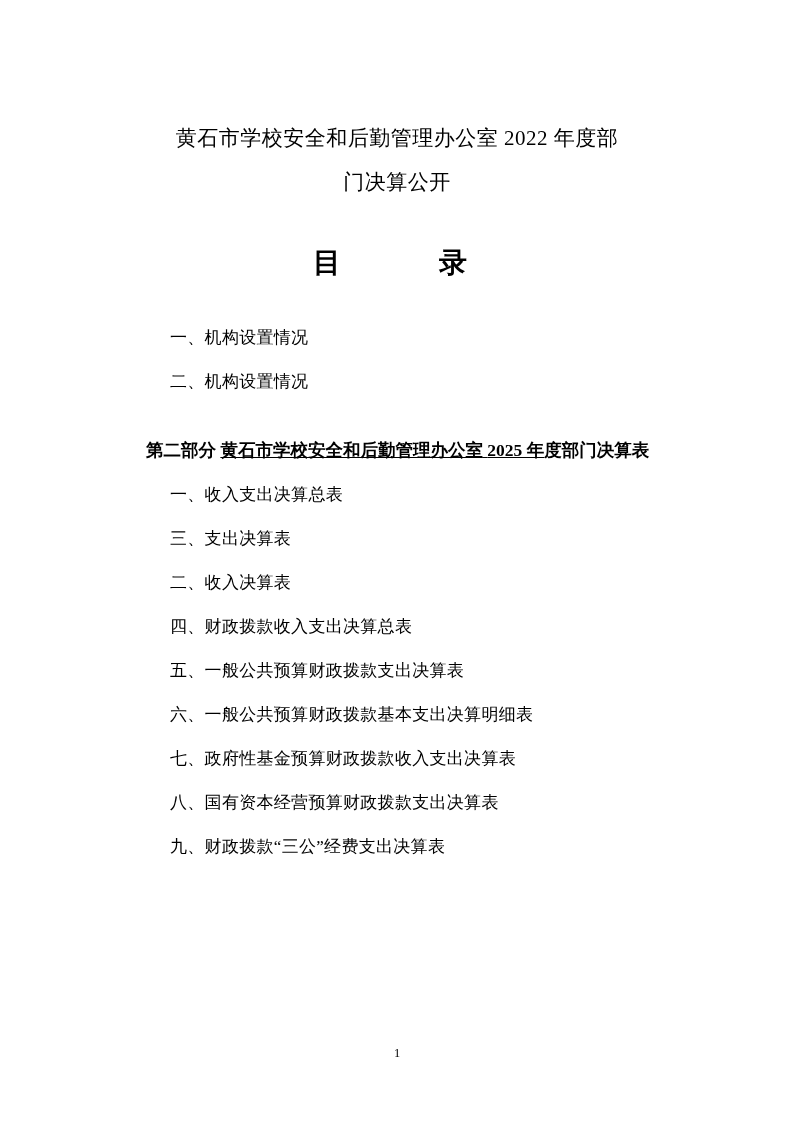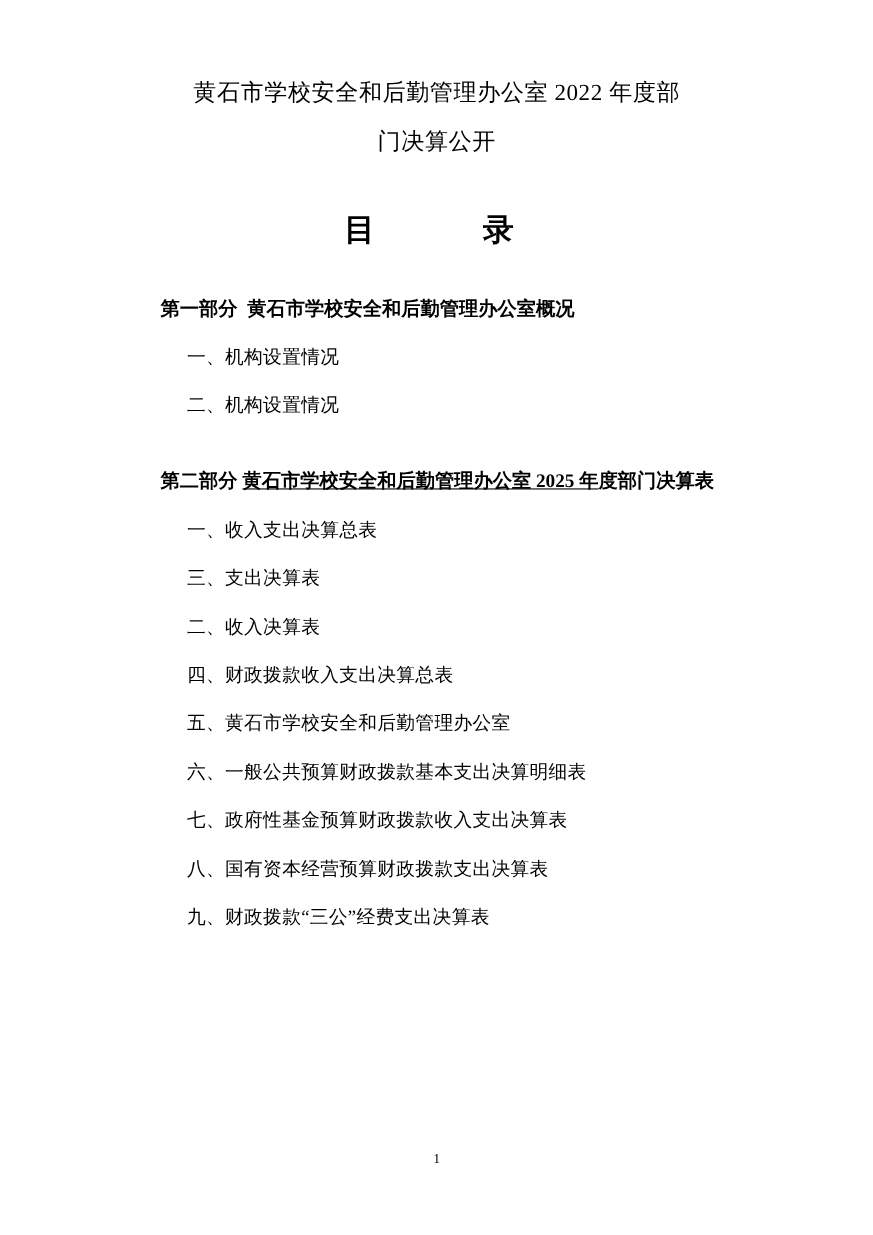--- a/index.html
+++ b/index.html
@@ -12,21 +12,21 @@
     height: 1123px;
     font-family: "Liberation Serif", "DejaVu Serif", serif;
     color: #000000;
     position: relative;
     overflow: hidden;
   }
   .page {
     width: 794px;
     height: 1123px;
     box-sizing: border-box;
-    padding: 62px 118px 40px 118px;
+    padding: 116px 118px 40px 118px;
     position: relative;
   }
   .doc-title {
     font-size: 21px;
     line-height: 44px;
     text-align: center;
     font-weight: normal;
     letter-spacing: 0.5px;
     margin: 0 0 0 0;
     padding: 0 6px;
@@ -82,37 +82,34 @@
 
 <div class="page">
 
   <div class="doc-title">
     <span class="line1">黄石市学校安全和后勤管理办公室 2022 年度部</span>
     <span class="line2">门决算公开</span>
   </div>
 
   <div class="toc-heading">目　　录</div>
 
-  <div class="section-head">
-    <span>第一部分</span><span>&nbsp;&nbsp;</span><span>黄石市学校安全和后勤管理办公室概况</span>
-  </div>
 
   <div class="toc-item">一、机构设置情况</div>
   <div class="toc-item">二、机构设置情况</div>
 
   <div class="block-gap"></div>
 
   <div class="section-head wrap underlined">
     <span>第二部分</span><span>&nbsp;</span><span class="u">黄石市学校安全和后勤管理办公室</span><span class="u">&nbsp;</span><span class="u year">2025 年</span><span>度部门决算表</span>
   </div>
 
   <div class="toc-item">一、收入支出决算总表</div>
   <div class="toc-item">三、支出决算表</div>
   <div class="toc-item">二、收入决算表</div>
   <div class="toc-item">四、财政拨款收入支出决算总表</div>
-  <div class="toc-item">五、黄石市学校安全和后勤管理办公室</div>
+  <div class="toc-item">五、一般公共预算财政拨款支出决算表</div>
   <div class="toc-item">六、一般公共预算财政拨款基本支出决算明细表</div>
   <div class="toc-item">七、政府性基金预算财政拨款收入支出决算表</div>
   <div class="toc-item">八、国有资本经营预算财政拨款支出决算表</div>
   <div class="toc-item">九、财政拨款“三公”经费支出决算表</div>
 
   <div class="page-number">1</div>
 </div>
 
 </body></html>

